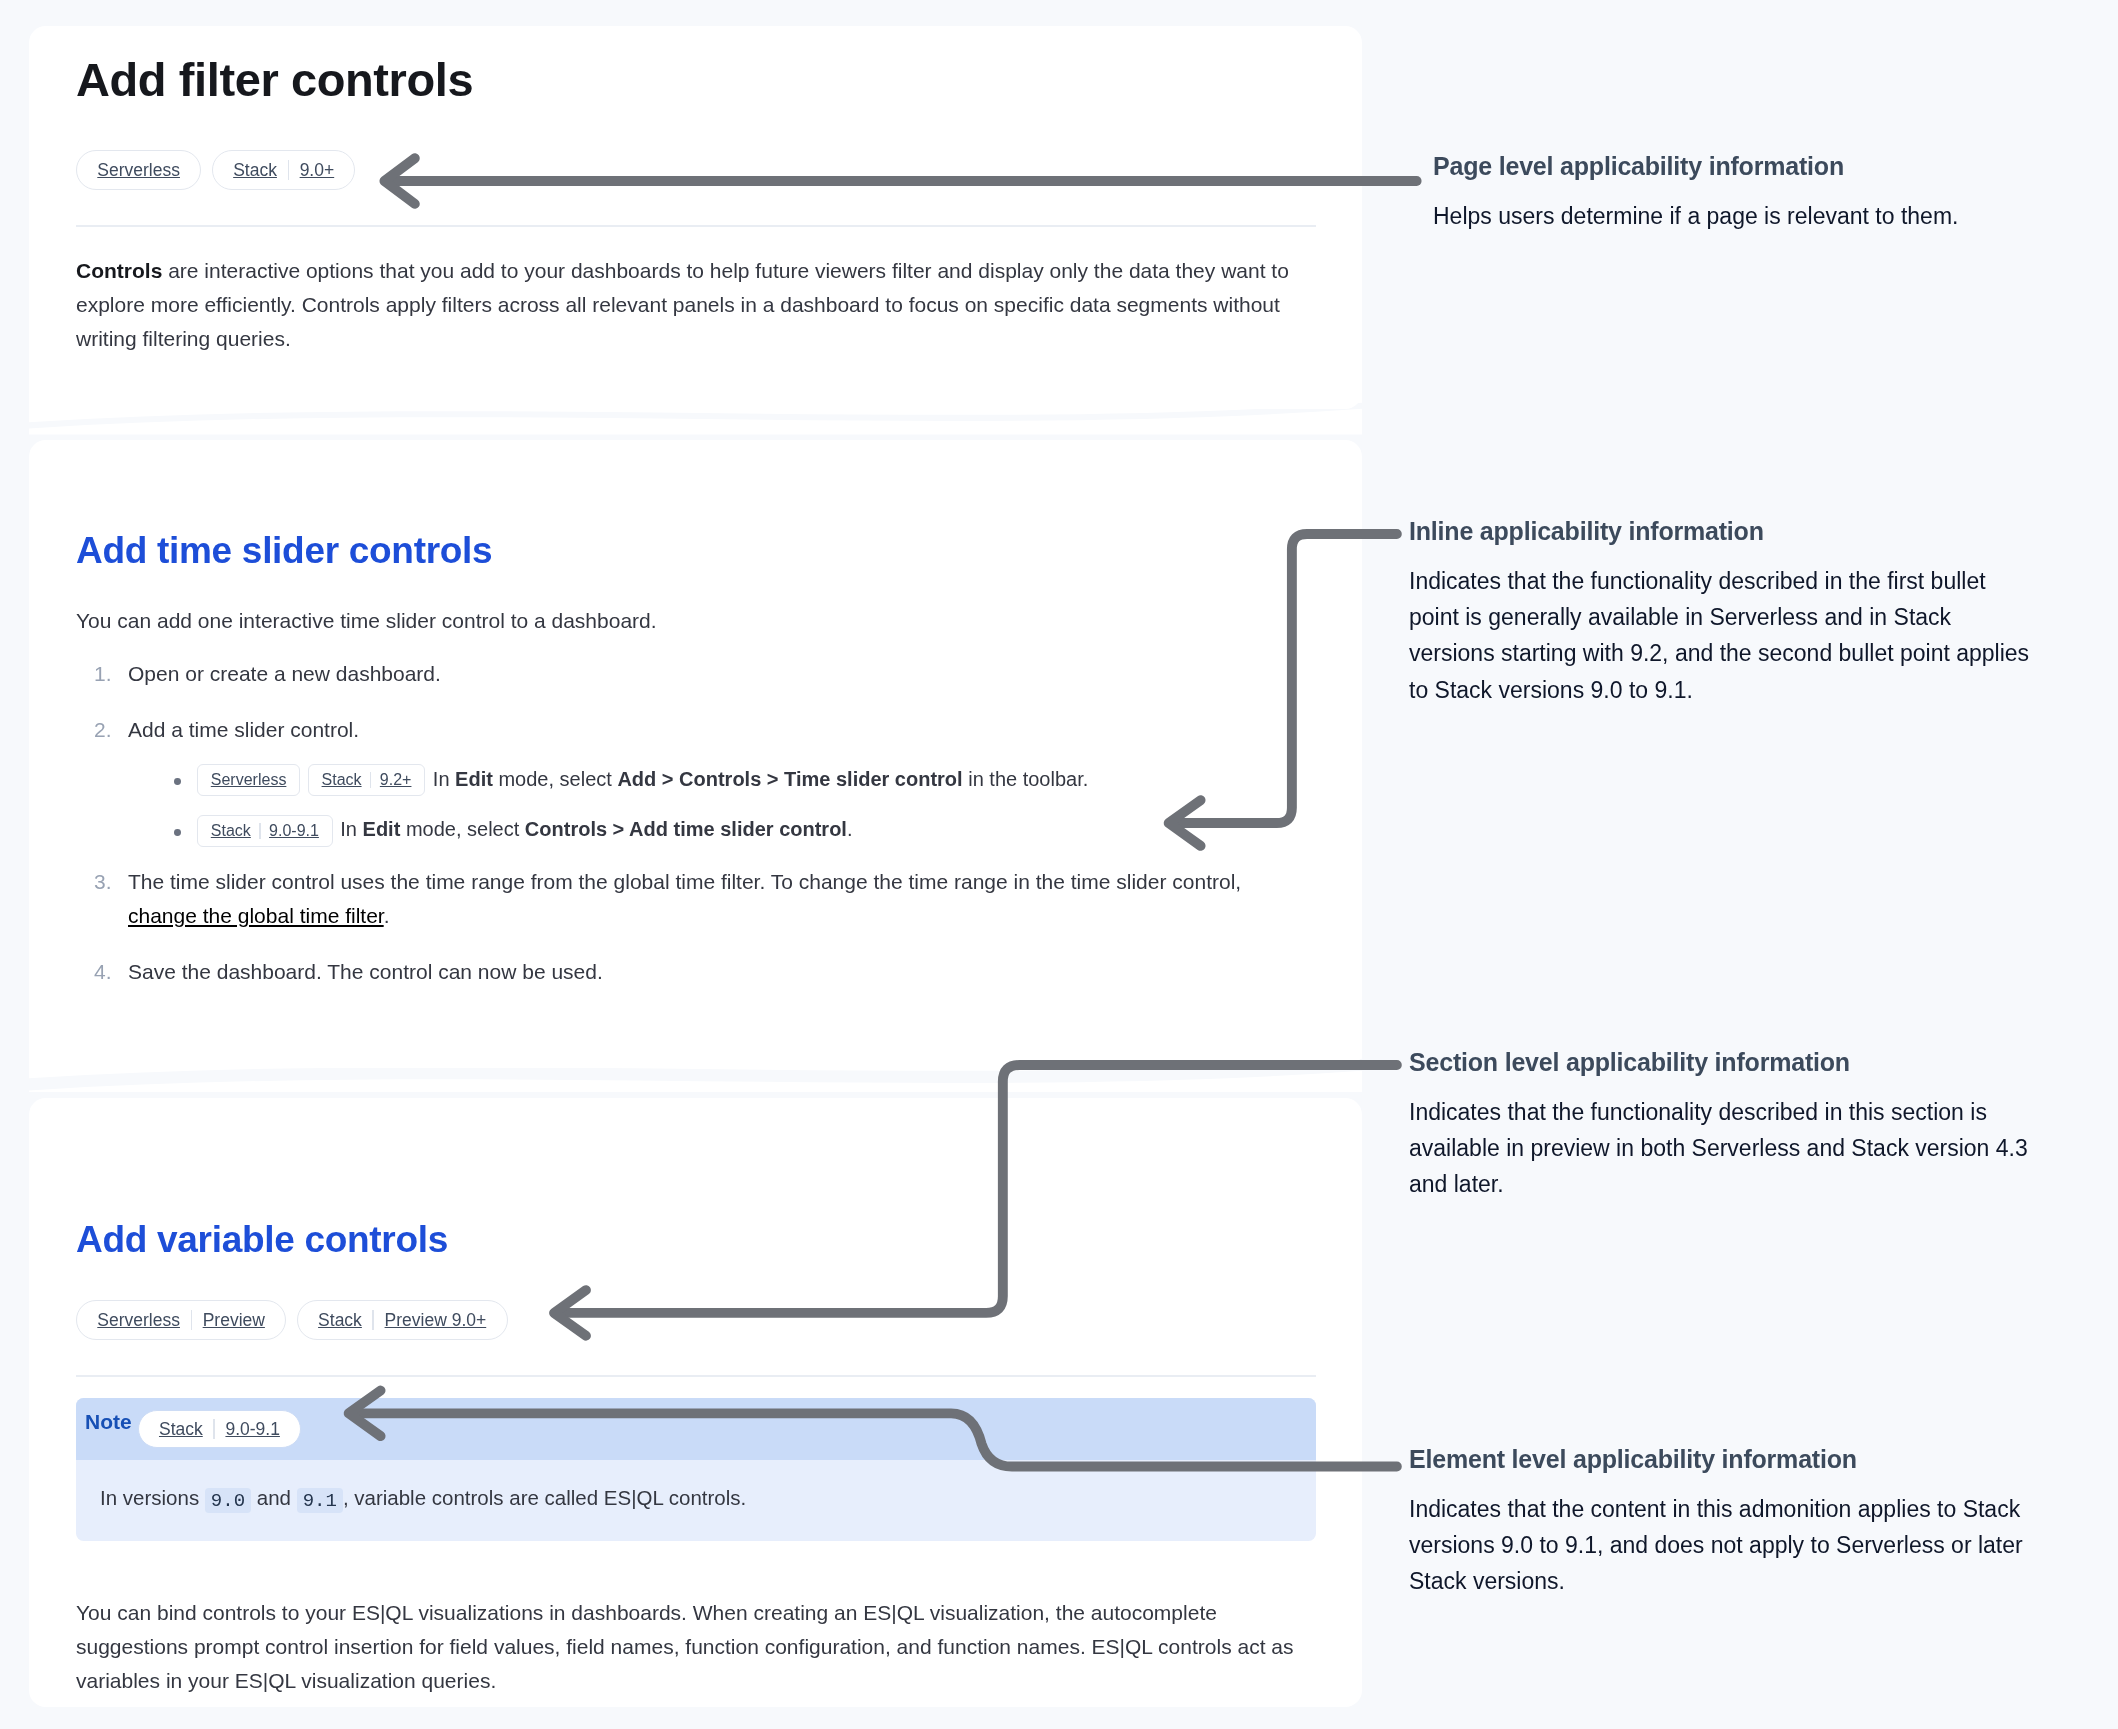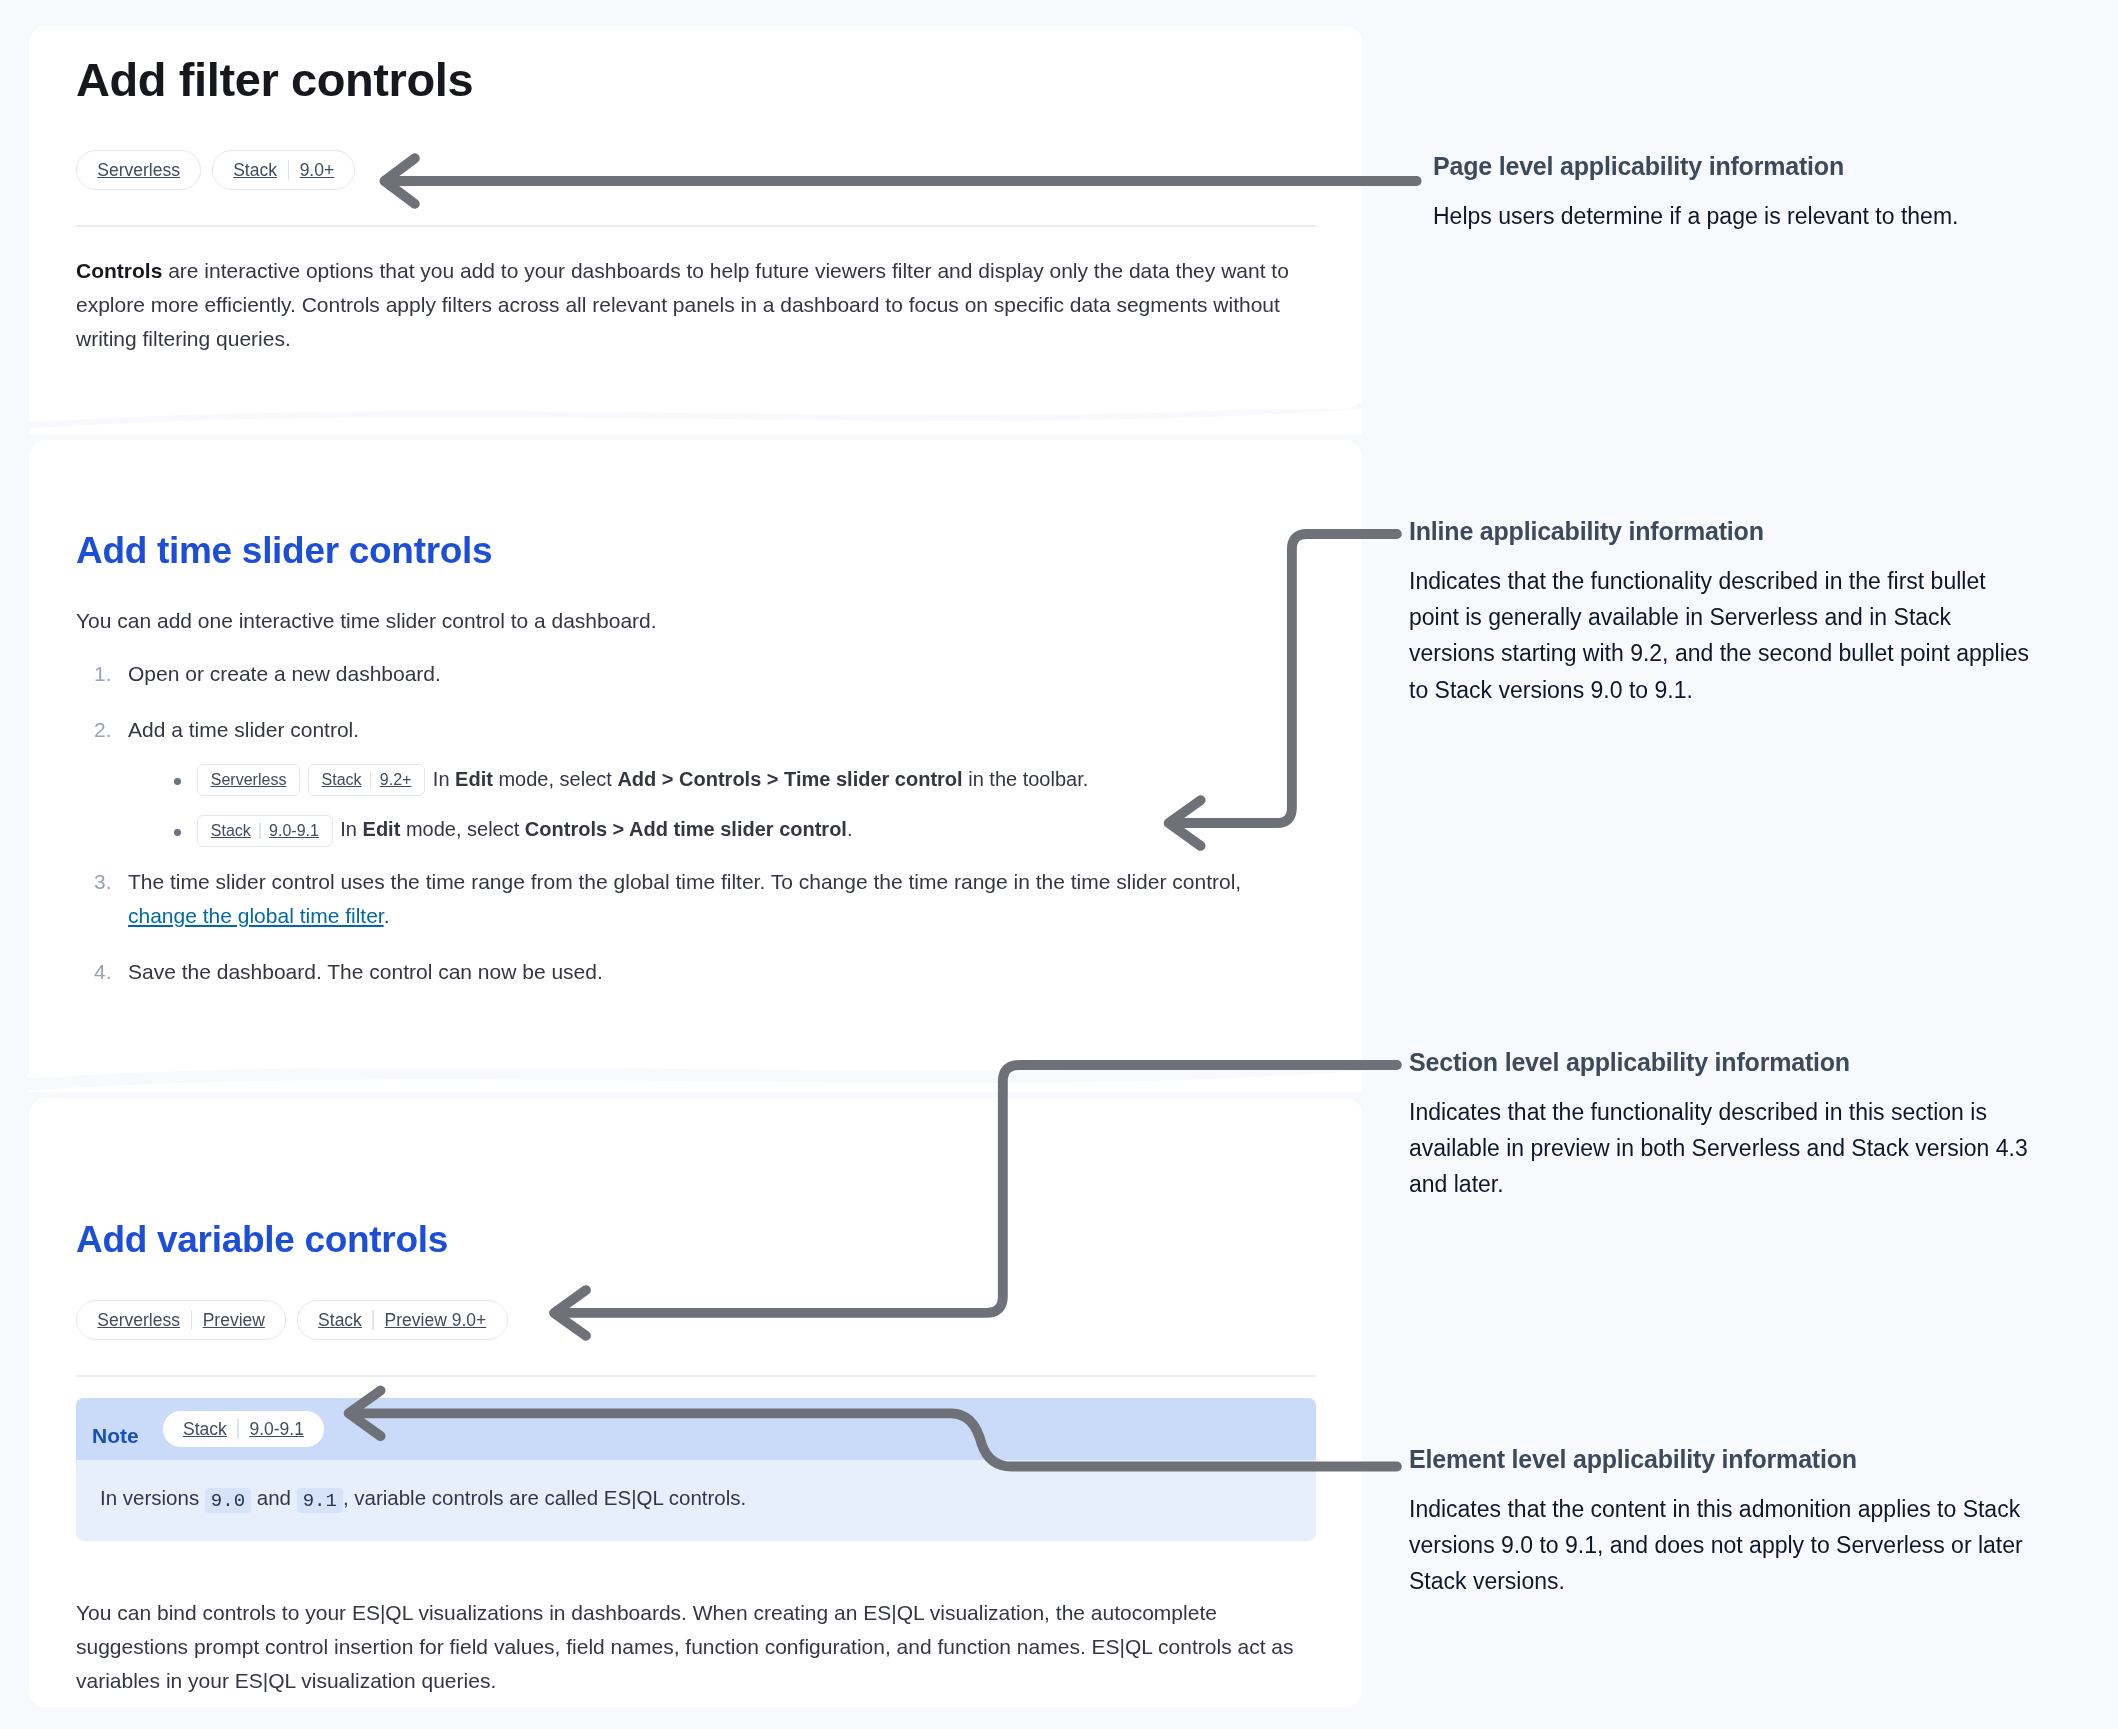--- a/index.html
+++ b/index.html
@@ -93,30 +93,30 @@
   ul.bullets > li {
     position: relative;
     padding-left: 29px;
     margin-bottom: 18px;
     font-size: 20px; color: #343741; line-height: 1.55;
   }
   ul.bullets > li::before {
     content: ""; position: absolute; left: 6px; top: 14.5px;
     width: 6.8px; height: 6.8px; border-radius: 50%; background: #6b7280;
   }
-  a.link { color: #0369a1; text-decoration: underline; }
+  a.link { color: #000000; text-decoration: underline; }
 
   
   .note {
     border-radius: 7.6px; overflow: hidden; background: #e7eefc;
   }
   .note-head {
     background: #c9dbf8;
-    padding: 12px 16px;
-    display: flex; align-items: flex-end; gap: 23px;
+    padding: 12px 9px;
+    display: flex; align-items: flex-start; gap: 6px;
   }
   .note-title {
     color: #1750b5; font-weight: bold; font-size: 21px;
   }
   .note-body {
     padding: 23px 24px 26px 24px;
     font-size: 20.5px; color: #343741; line-height: 1.5;
   }
   code.inline-code {
     font-family: "Liberation Mono", monospace;

